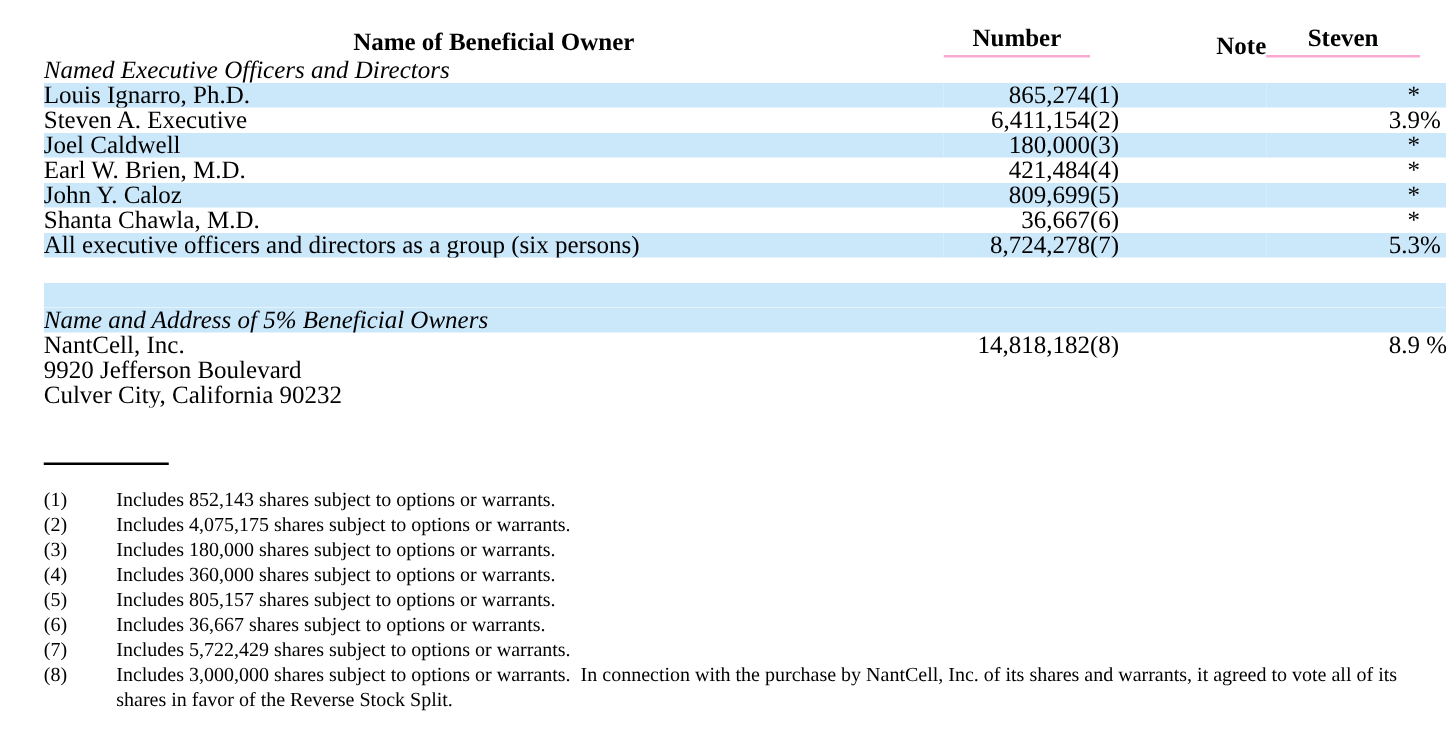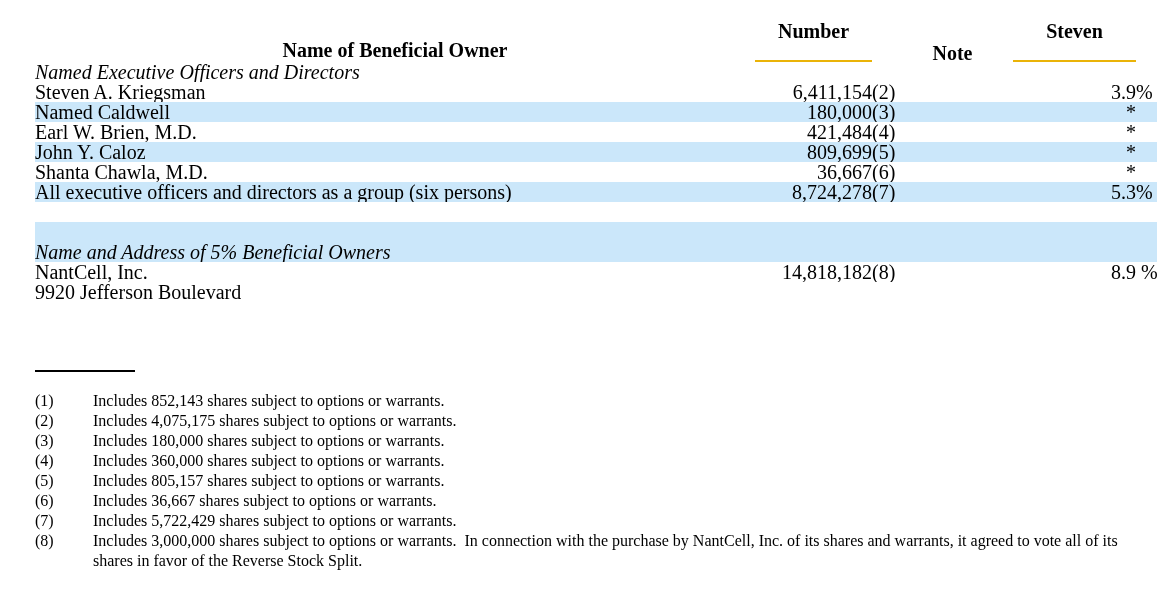--- a/index.html
+++ b/index.html
@@ -10,23 +10,23 @@
   table.own { position:absolute; left:35px; top:20px; width:1122px;
     border-collapse:collapse; table-layout:fixed; font-size:20px; }
   col.c-name { width:720px; }
   col.c-num  { width:117px; }
   col.c-note { width:141px; }
   col.c-pct  { width:144px; }
 
   tr.hdr th { height:23px; vertical-align:bottom; font-weight:bold; padding:0; }
   th.h-name { text-align:center; padding-bottom:3px; }
   th.h-num .ul, th.h-pct .ul { display:block; text-align:center;
-    border-bottom:2px solid #eab308; padding-bottom:17px; }
+    border-bottom:2px solid #f9a8d4; padding-bottom:1px; }
   th.h-pct .ul { margin-right:21px; }
-  th.h-note { font-weight:normal; text-align:center; }
+  th.h-note { font-weight:normal; text-align:right; }
   th.h-note .nt { position:relative; top:3px; display:inline-block; padding-left:20px; }
 
   tr.r td { height:20px; line-height:20px; padding:0; vertical-align:middle;
     overflow:hidden; white-space:nowrap; }
   tr.blue td { background:var(--hl, #cbe7fa); }
   td.name { text-align:left; padding-left:2px; }
   td.num  { text-align:right; padding-right:2px; }
   td.note { text-align:left; padding-left:38px; }
   td.pct .pv { display:inline-block; width:calc(100% - 21px); text-align:right; }
   td.pct .ps { display:inline-block; width:21px; text-align:left; white-space:pre; }
@@ -64,28 +64,34 @@
         <th class="h-pct">
           <span class="ul">Steven</span>
         </th>
       </tr>
     </thead>
     <tbody>
       <tr class="r sec">
         <td colspan="4">Named Executive Officers and Directors</td>
       </tr>
 
+      <tr class="r blue">
+        <td class="name">Louis Ignarro, Ph.D.</td>
+        <td class="num">865,274</td>
+        <td class="note">(1)</td>
+        <td class="pct"><span class="pv">*</span><span class="ps"></span></td>
+      </tr>
       <tr class="r">
-        <td class="name">Steven A. Kriegsman</td>
+        <td class="name">Steven A. Executive</td>
         <td class="num">6,411,154</td>
         <td class="note">(2)</td>
         <td class="pct"><span class="pv">3.9</span><span class="ps">%</span></td>
       </tr>
       <tr class="r blue">
-        <td class="name">Named Caldwell</td>
+        <td class="name">Joel Caldwell</td>
         <td class="num">180,000</td>
         <td class="note">(3)</td>
         <td class="pct"><span class="pv">*</span><span class="ps"></span></td>
       </tr>
       <tr class="r">
         <td class="name">Earl W. Brien, M.D.</td>
         <td class="num">421,484</td>
         <td class="note">(4)</td>
         <td class="pct"><span class="pv">*</span><span class="ps"></span></td>
       </tr>
@@ -124,20 +130,26 @@
         <td class="num">14,818,182</td>
         <td class="note">(8)</td>
         <td class="pct"><span class="pv">8.9</span><span class="ps"> %</span></td>
       </tr>
       <tr class="r">
         <td class="name">9920 Jefferson Boulevard</td>
         <td></td>
           <td></td>
           <td></td>
       </tr>
+      <tr class="r">
+        <td class="name">Culver City, California 90232</td>
+        <td></td>
+          <td></td>
+          <td></td>
+      </tr>
     </tbody>
   </table>
 
   <div class="sep-line"></div>
 
   <div class="footnotes">
     <div class="fn">
       <span class="fn-num">(1)</span>
       <span class="fn-text">Includes 852,143 shares subject to options or warrants.</span>
     </div>

